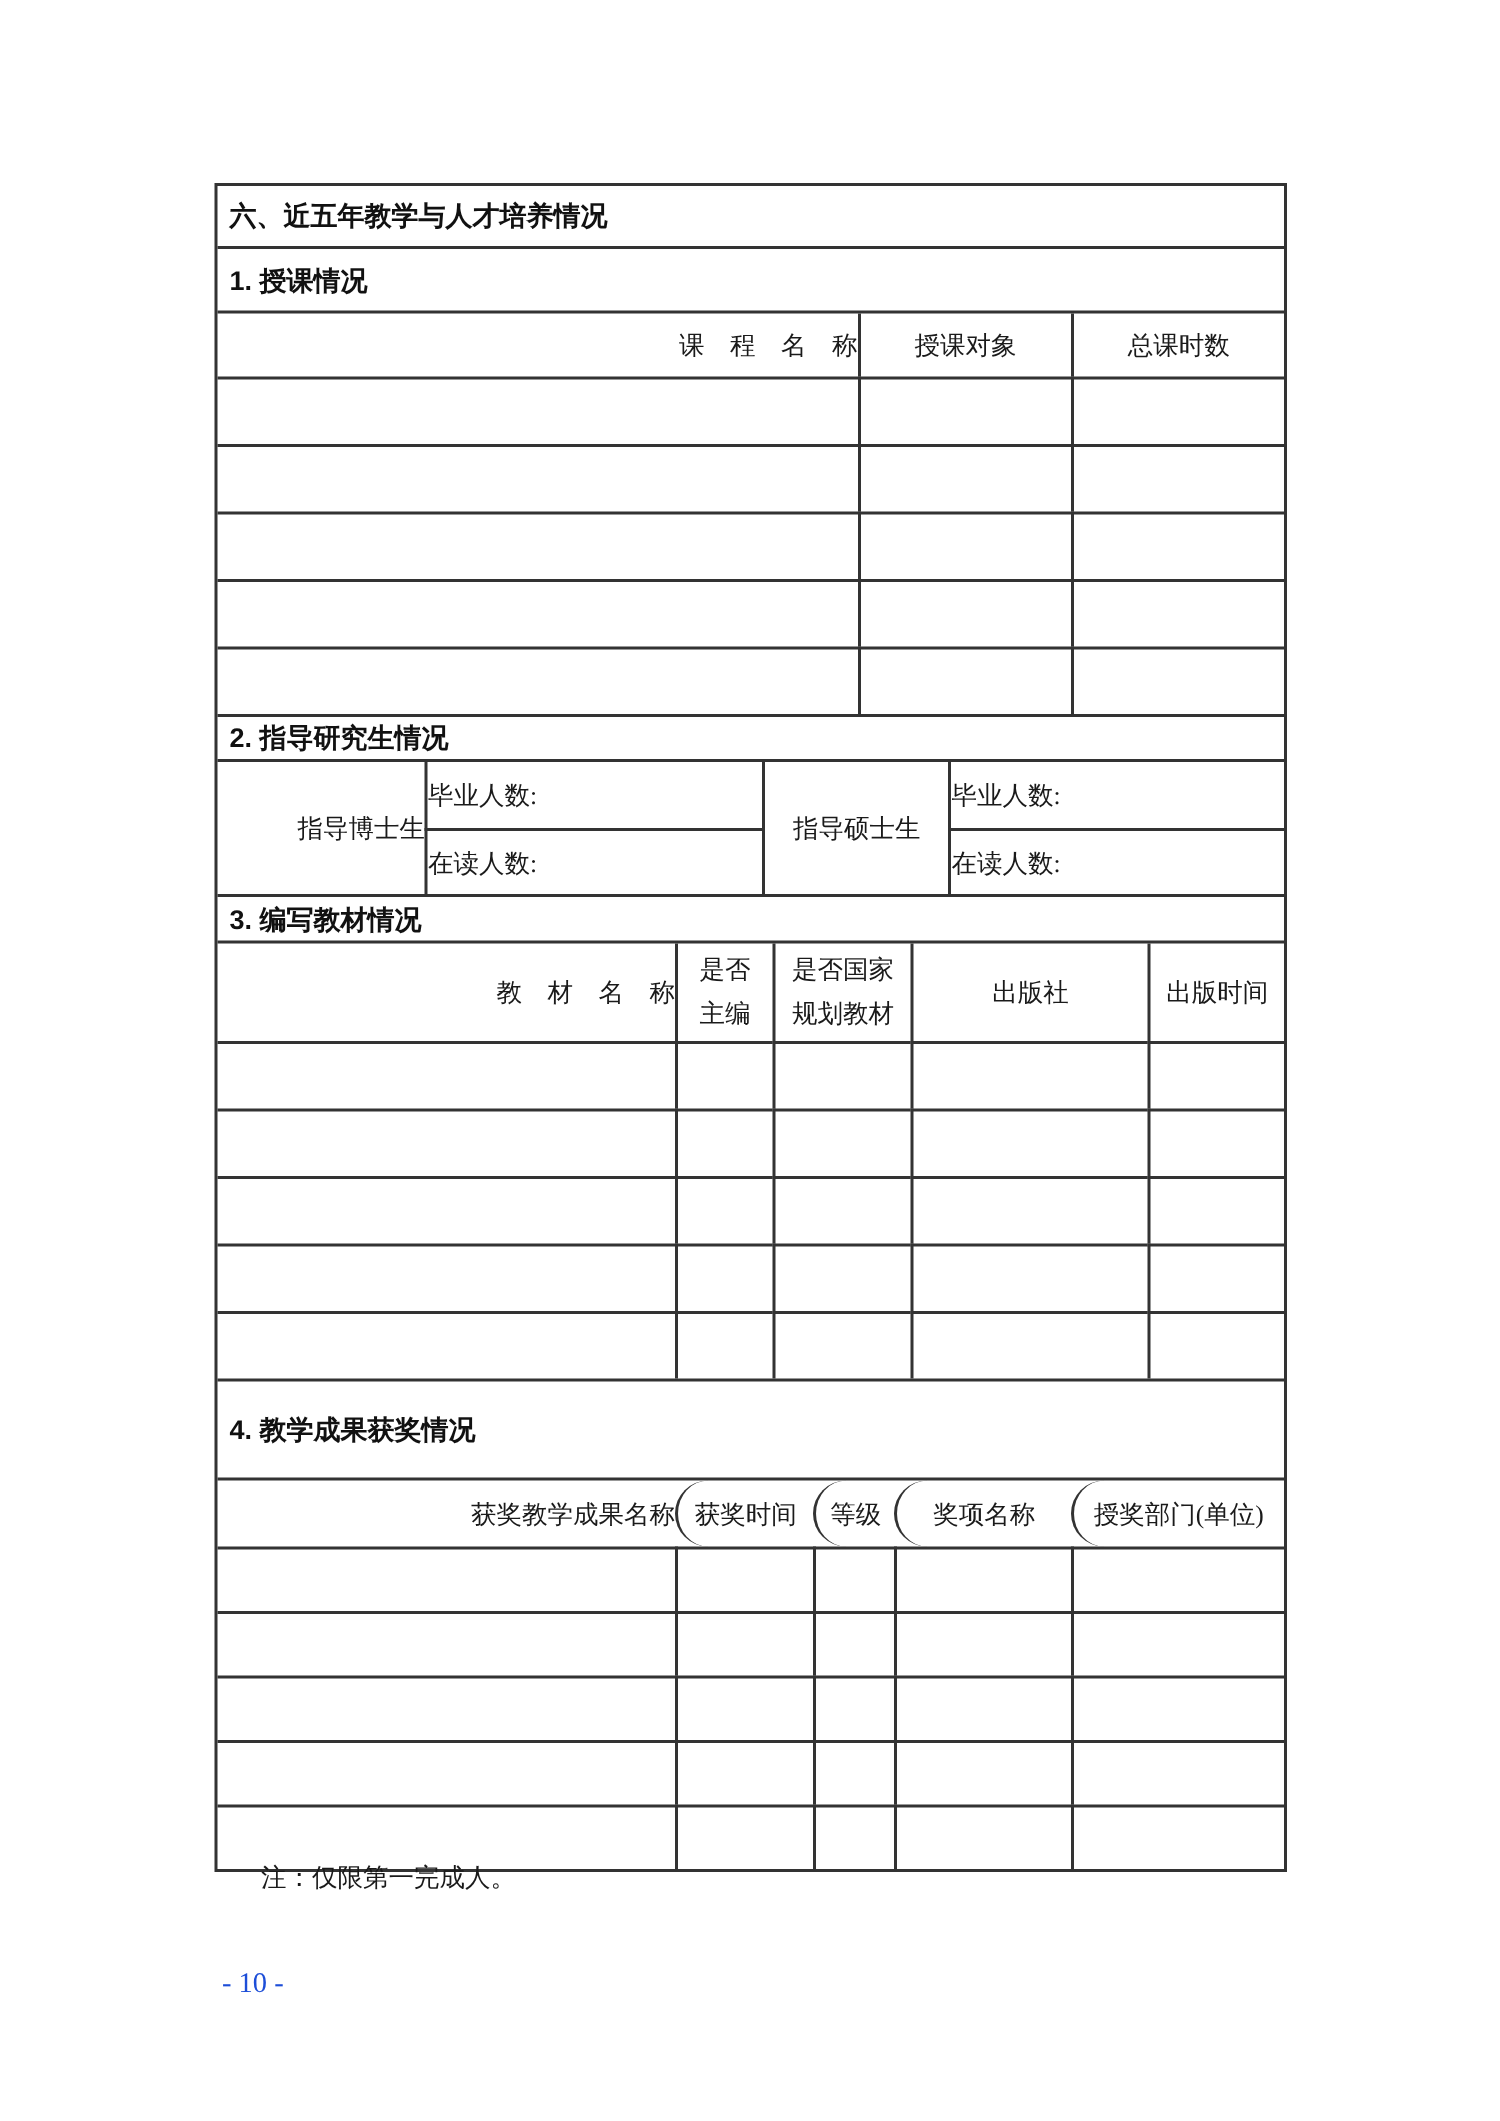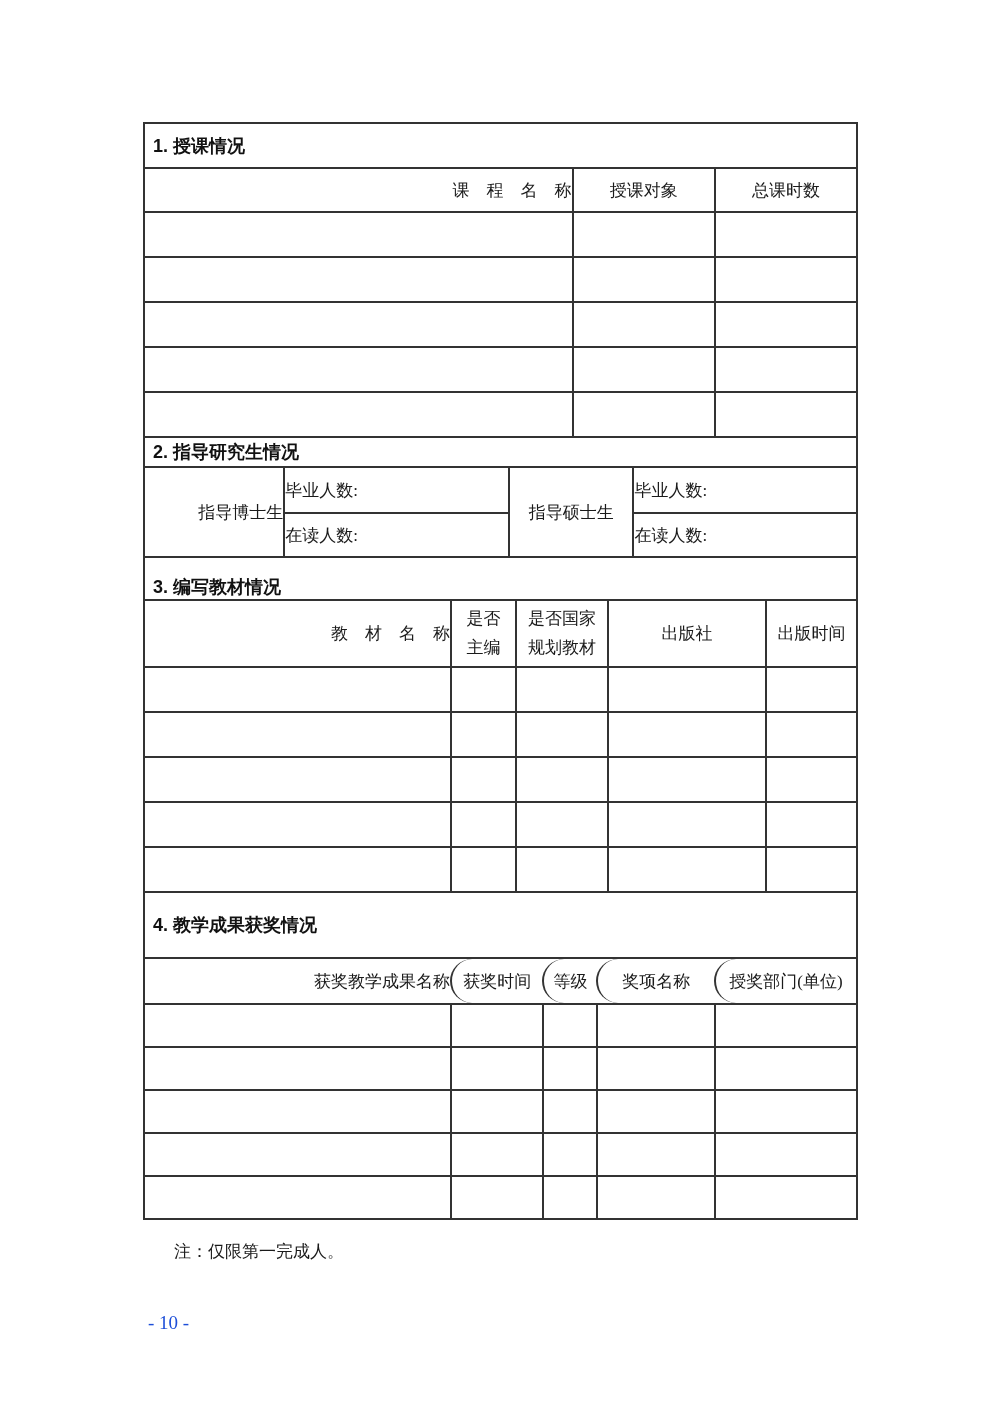--- a/index.html
+++ b/index.html
@@ -33,21 +33,21 @@
     padding-left: 8px;
     font-family: "Liberation Sans", sans-serif;
     font-weight: bold;
     font-size: 18px;
     color: #111111;
     box-sizing: border-box;
   }
   .main-title  { height: 40px; }
   .sec-title-1 { height: 43px; }
   .sec-title-2 { height: 30px; }
-  .sec-title-3 { height: 43px; align-items: flex-end; }
+  .sec-title-3 { height: 31px; }
   .sec-title-4 { height: 66px; }
 
   table.grid {
     width: 100%;
     border-collapse: separate;
     border-spacing: 0;
     table-layout: fixed;
   }
   table.grid td {
     box-sizing: border-box;
@@ -87,20 +87,23 @@
     color: #1d4ed8;
   }
 </style>
 </head>
 <body>
 
 <div class="page">
 
   <div class="form-wrap">
 
+    <div class="title-row main-title">
+      <span>六、近五年教学与人才培养情况</span>
+    </div>
 
     <div class="title-row sec-title-1">
       <span>1. 授课情况</span>
     </div>
 
     <table class="grid">
       <colgroup>
         <col style="width:60%">
           <col style="width:20%">
           <col style="width:20%">

